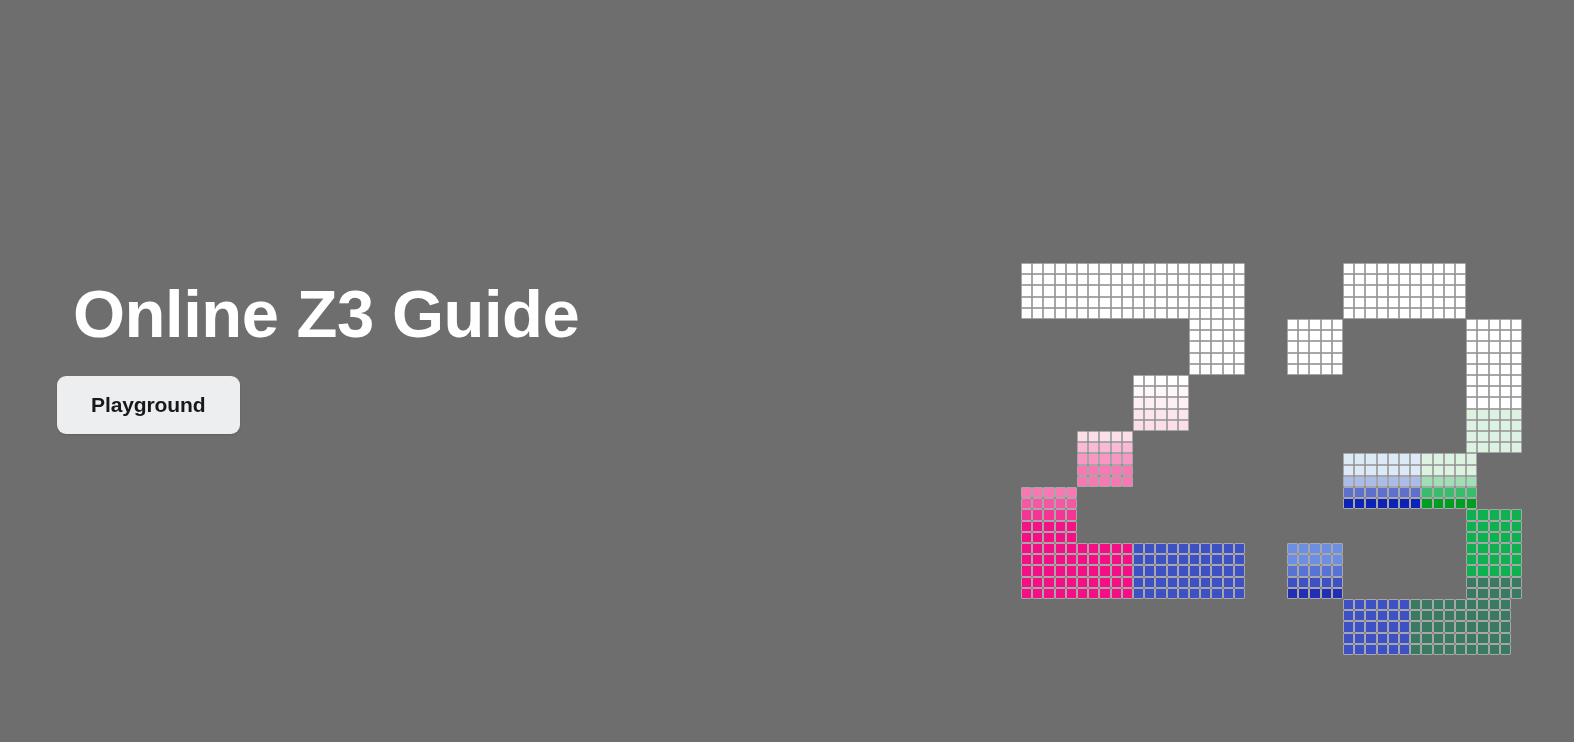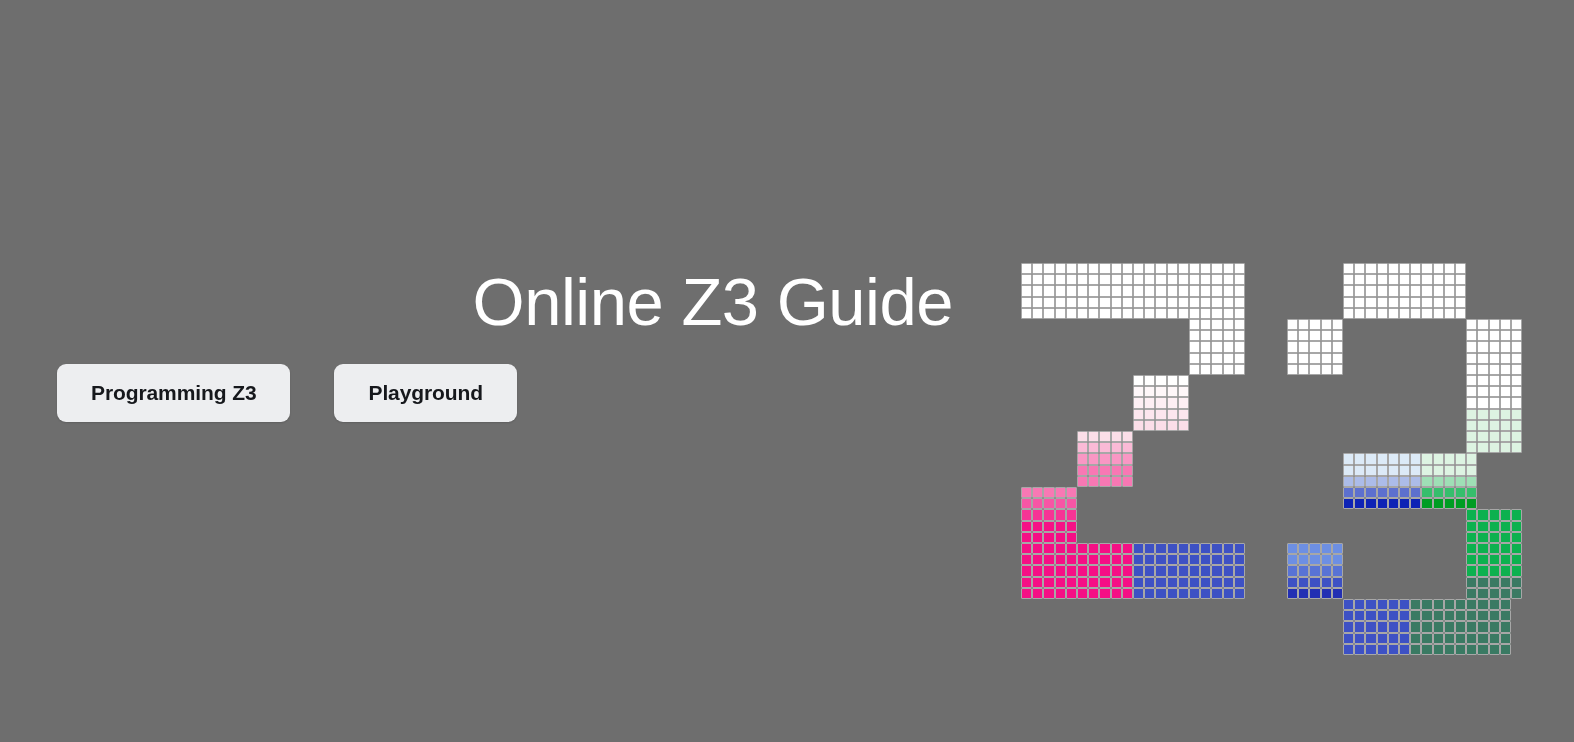--- a/index.html
+++ b/index.html
@@ -23,29 +23,28 @@
 
   
   #hero-text {
     position: absolute;
     left: 57px;
     top: 258px;
     width: 900px;
   }
 
   #page-title {
-    margin: 4px;
+    margin: 16px;
     font-family: "Liberation Sans", sans-serif;
     font-size: 67px;
     line-height: 80px;
-    font-weight: normal;
+    font-weight: bold;
     color: #ffffff;
     letter-spacing: -0.5px;
     white-space: nowrap;
-    text-align: right;
   }
 
   #cta-row {
     margin-top: 22px;
     display: flex;
     align-items: flex-start;
     gap: 44px;
   }
 
   .cta-button {
@@ -95,21 +94,20 @@
 </style>
 </head>
 <body style="background: rgb(110, 110, 110);">
 
 <div id="hero">
 
   <div id="hero-text">
     <h1 id="page-title">Online Z3 Guide</h1>
 
     <div id="cta-row">
-      <a class="cta-button" href="#">Programming Z3</a>
       <a class="cta-button" href="#">Playground</a>
     </div>
   </div>
 
   <div id="logo">
     <div class="glyph" id="glyph-7">
         <i class="px" style="left: 0px; top: 0px; background: rgb(255, 255, 255); border-color: rgb(167, 167, 167);"></i>
         <i class="px" style="left: 11.2px; top: 0px; background: rgb(255, 255, 255); border-color: rgb(167, 167, 167);"></i>
         <i class="px" style="left: 22.4px; top: 0px; background: rgb(255, 255, 255); border-color: rgb(167, 167, 167);"></i>
         <i class="px" style="left: 33.6px; top: 0px; background: rgb(255, 255, 255); border-color: rgb(167, 167, 167);"></i>

